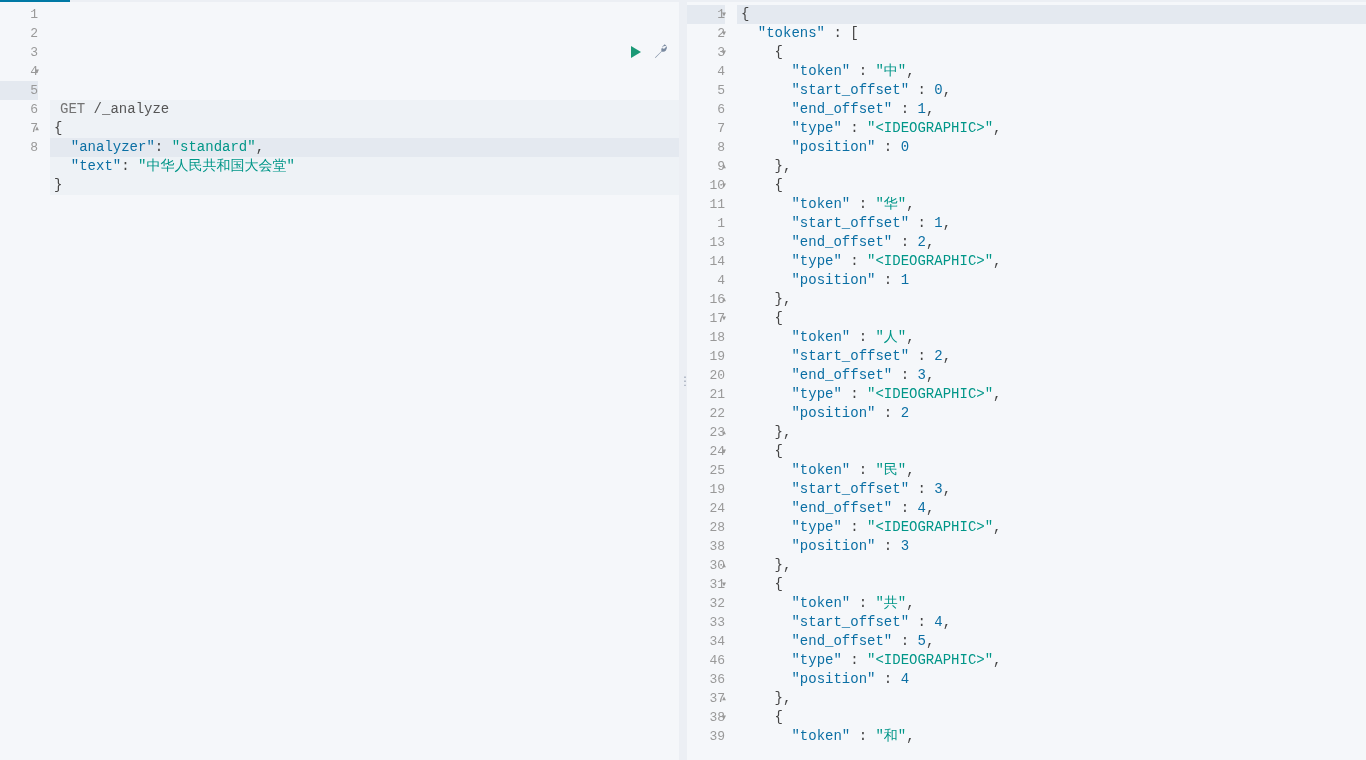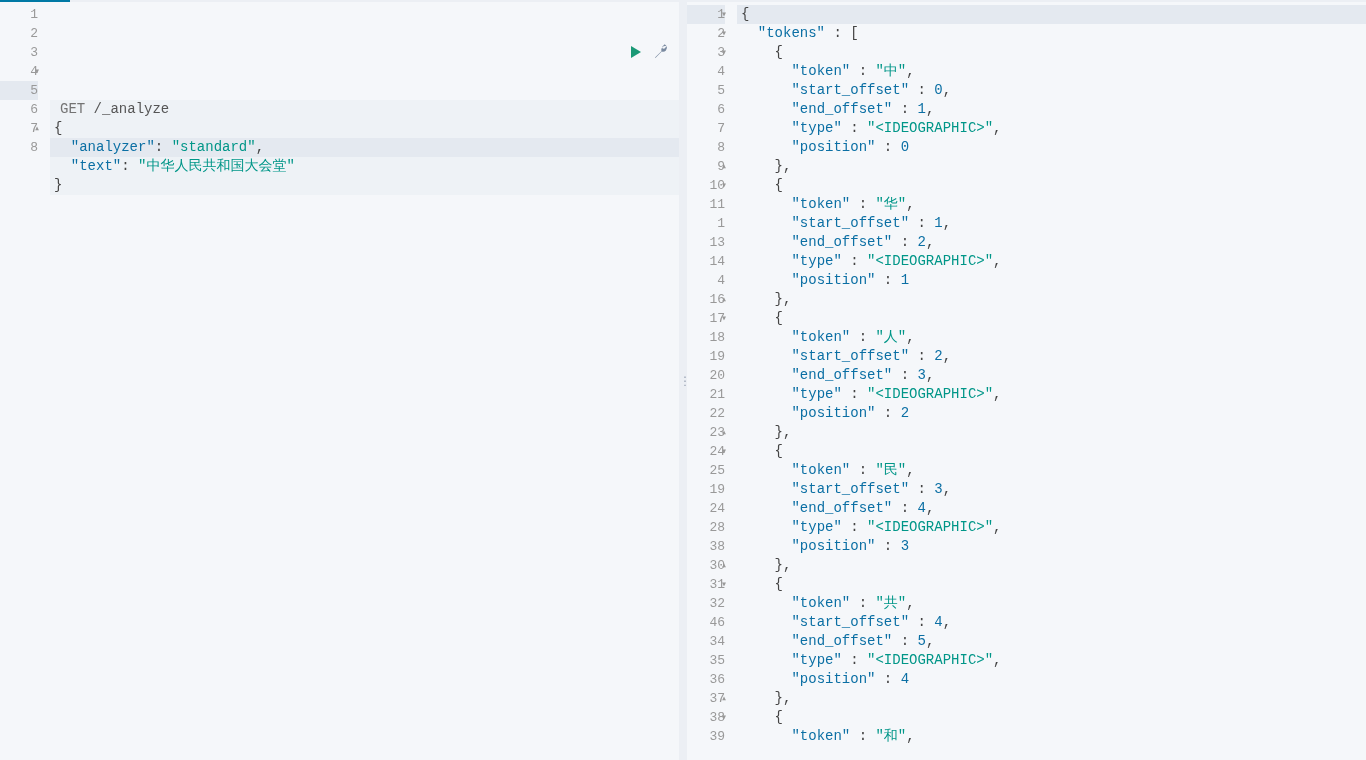--- a/index.html
+++ b/index.html
@@ -172,23 +172,23 @@
         <div class="gutter-line">23<span class="fold-marker">▴</span></div>
         <div class="gutter-line">24<span class="fold-marker">▾</span></div>
         <div class="gutter-line">25</div>
         <div class="gutter-line">19</div>
         <div class="gutter-line">24</div>
         <div class="gutter-line">28</div>
         <div class="gutter-line">38</div>
         <div class="gutter-line">30<span class="fold-marker">▴</span></div>
         <div class="gutter-line">31<span class="fold-marker">▾</span></div>
         <div class="gutter-line">32</div>
+        <div class="gutter-line">33</div>
+        <div class="gutter-line">34</div>
         <div class="gutter-line">46</div>
-        <div class="gutter-line">34</div>
-        <div class="gutter-line">35</div>
         <div class="gutter-line">36</div>
         <div class="gutter-line">37<span class="fold-marker">▴</span></div>
         <div class="gutter-line">38<span class="fold-marker">▾</span></div>
         <div class="gutter-line">39</div>
       </div>
     <div class="code-area right-code" id="right-code"><div class="code-line hl-current"><span class="punct">{</span></div><div class="code-line"><span>  </span><span class="key">"tokens"</span><span class="punct"> : [</span></div><div class="code-line"><span>    </span><span class="punct">{</span></div><div class="code-line"><span>      </span><span class="key">"token"</span><span class="punct"> : </span><span class="str">"中"</span><span class="punct">,</span></div><div class="code-line"><span>      </span><span class="key">"start_offset"</span><span class="punct"> : </span><span class="num">0</span><span class="punct">,</span></div><div class="code-line"><span>      </span><span class="key">"end_offset"</span><span class="punct"> : </span><span class="num">1</span><span class="punct">,</span></div><div class="code-line"><span>      </span><span class="key">"type"</span><span class="punct"> : </span><span class="str">"&lt;IDEOGRAPHIC&gt;"</span><span class="punct">,</span></div><div class="code-line"><span>      </span><span class="key">"position"</span><span class="punct"> : </span><span class="num">0</span></div><div class="code-line"><span>    </span><span class="punct">},</span></div><div class="code-line"><span>    </span><span class="punct">{</span></div><div class="code-line"><span>      </span><span class="key">"token"</span><span class="punct"> : </span><span class="str">"华"</span><span class="punct">,</span></div><div class="code-line"><span>      </span><span class="key">"start_offset"</span><span class="punct"> : </span><span class="num">1</span><span class="punct">,</span></div><div class="code-line"><span>      </span><span class="key">"end_offset"</span><span class="punct"> : </span><span class="num">2</span><span class="punct">,</span></div><div class="code-line"><span>      </span><span class="key">"type"</span><span class="punct"> : </span><span class="str">"&lt;IDEOGRAPHIC&gt;"</span><span class="punct">,</span></div><div class="code-line"><span>      </span><span class="key">"position"</span><span class="punct"> : </span><span class="num">1</span></div><div class="code-line"><span>    </span><span class="punct">},</span></div><div class="code-line"><span>    </span><span class="punct">{</span></div><div class="code-line"><span>      </span><span class="key">"token"</span><span class="punct"> : </span><span class="str">"人"</span><span class="punct">,</span></div><div class="code-line"><span>      </span><span class="key">"start_offset"</span><span class="punct"> : </span><span class="num">2</span><span class="punct">,</span></div><div class="code-line"><span>      </span><span class="key">"end_offset"</span><span class="punct"> : </span><span class="num">3</span><span class="punct">,</span></div><div class="code-line"><span>      </span><span class="key">"type"</span><span class="punct"> : </span><span class="str">"&lt;IDEOGRAPHIC&gt;"</span><span class="punct">,</span></div><div class="code-line"><span>      </span><span class="key">"position"</span><span class="punct"> : </span><span class="num">2</span></div><div class="code-line"><span>    </span><span class="punct">},</span></div><div class="code-line"><span>    </span><span class="punct">{</span></div><div class="code-line"><span>      </span><span class="key">"token"</span><span class="punct"> : </span><span class="str">"民"</span><span class="punct">,</span></div><div class="code-line"><span>      </span><span class="key">"start_offset"</span><span class="punct"> : </span><span class="num">3</span><span class="punct">,</span></div><div class="code-line"><span>      </span><span class="key">"end_offset"</span><span class="punct"> : </span><span class="num">4</span><span class="punct">,</span></div><div class="code-line"><span>      </span><span class="key">"type"</span><span class="punct"> : </span><span class="str">"&lt;IDEOGRAPHIC&gt;"</span><span class="punct">,</span></div><div class="code-line"><span>      </span><span class="key">"position"</span><span class="punct"> : </span><span class="num">3</span></div><div class="code-line"><span>    </span><span class="punct">},</span></div><div class="code-line"><span>    </span><span class="punct">{</span></div><div class="code-line"><span>      </span><span class="key">"token"</span><span class="punct"> : </span><span class="str">"共"</span><span class="punct">,</span></div><div class="code-line"><span>      </span><span class="key">"start_offset"</span><span class="punct"> : </span><span class="num">4</span><span class="punct">,</span></div><div class="code-line"><span>      </span><span class="key">"end_offset"</span><span class="punct"> : </span><span class="num">5</span><span class="punct">,</span></div><div class="code-line"><span>      </span><span class="key">"type"</span><span class="punct"> : </span><span class="str">"&lt;IDEOGRAPHIC&gt;"</span><span class="punct">,</span></div><div class="code-line"><span>      </span><span class="key">"position"</span><span class="punct"> : </span><span class="num">4</span></div><div class="code-line"><span>    </span><span class="punct">},</span></div><div class="code-line"><span>    </span><span class="punct">{</span></div><div class="code-line"><span>      </span><span class="key">"token"</span><span class="punct"> : </span><span class="str">"和"</span><span class="punct">,</span></div></div>
   </div>
 
 </div>
 

